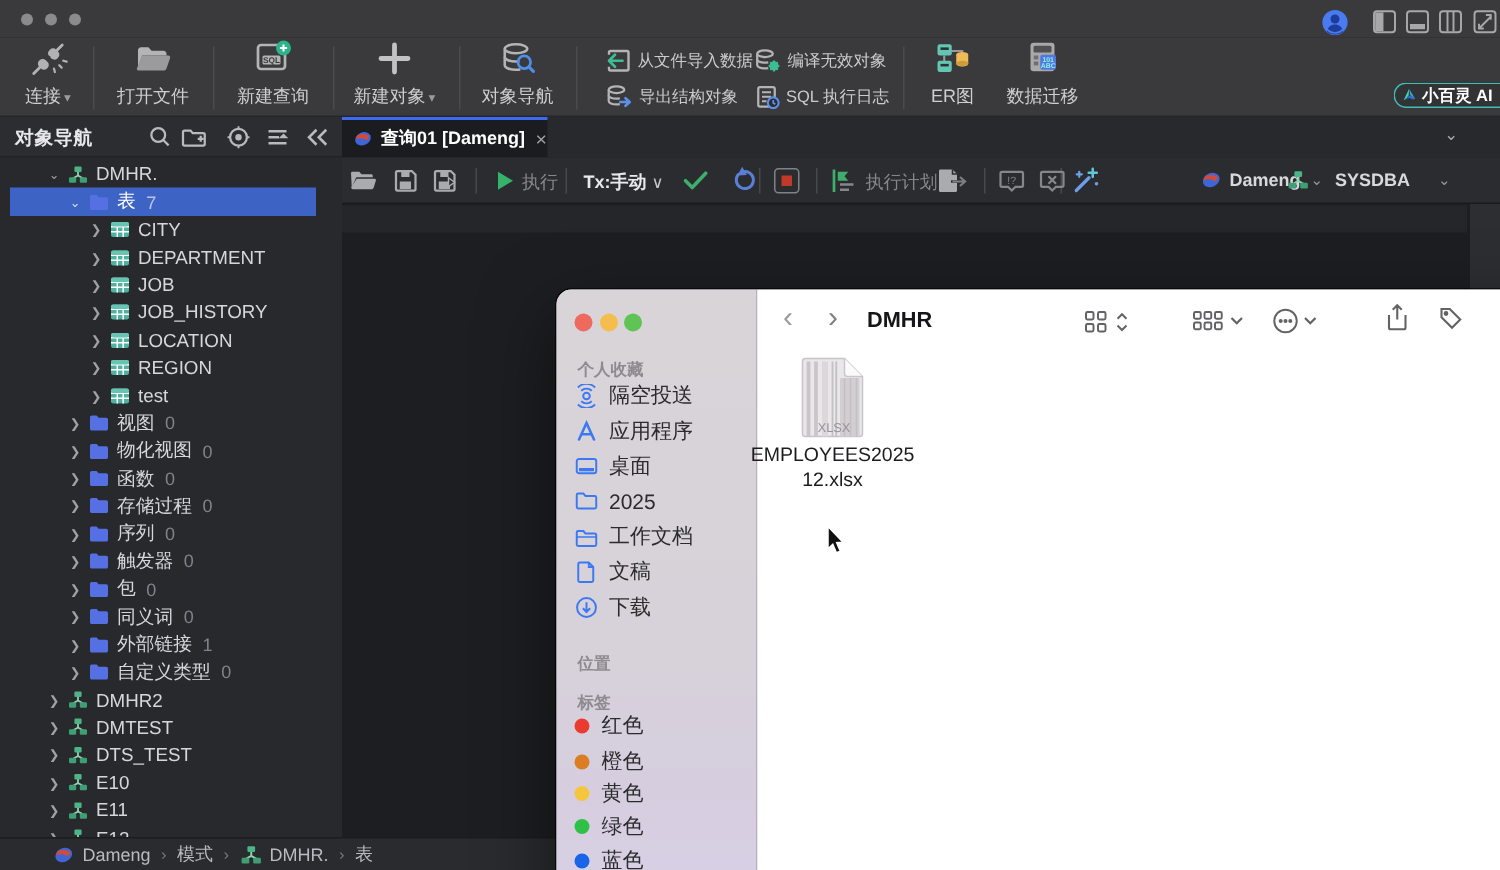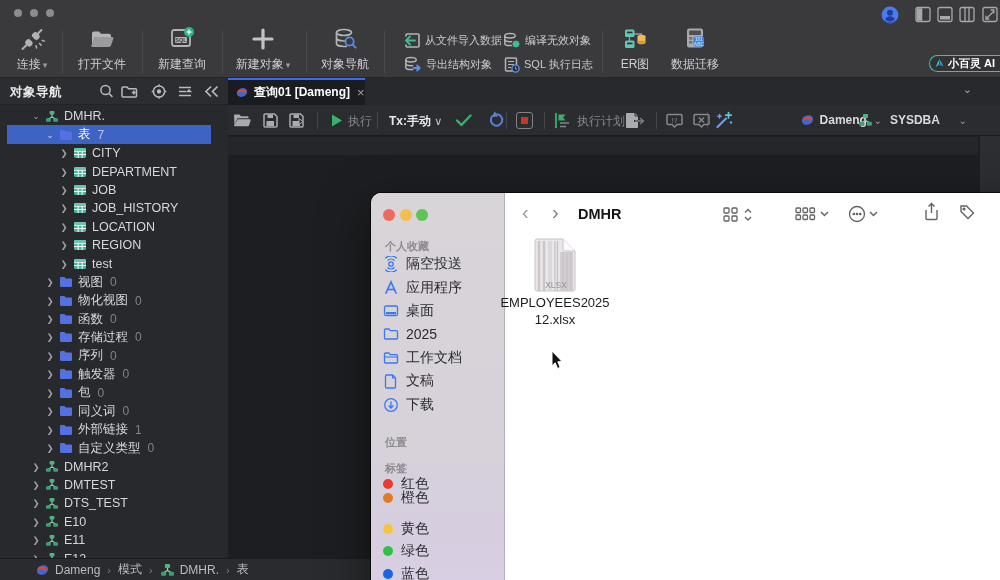--- a/index.html
+++ b/index.html
@@ -491,36 +491,36 @@
             <path d="M3 13L8 2l5 11" fill="none" stroke="#3b78f2" stroke-width="1.7" stroke-linecap="round"></path>
             <path d="M4.8 9.5h6.4" stroke="#3b78f2" stroke-width="1.7"></path>
           </svg>应用程序</div>
       <div class="fsitem" style="top:109px;"><svg width="16" height="16" viewBox="0 0 16 16">
             <rect x="1.5" y="3" width="13" height="9.5" rx="1.5" fill="none" stroke="#3b78f2" stroke-width="1.3"></rect>
             <rect x="3" y="9" width="10" height="2.2" fill="#3b78f2"></rect>
           </svg>桌面</div>
       <div class="fsitem" style="top:133px;"><svg width="16" height="16" viewBox="0 0 16 16">
             <path d="M1.5 4c0-.6.4-1 1-1h3.4l1.4 1.6h6.2c.6 0 1 .4 1 1V12c0 .6-.4 1-1 1h-11c-.6 0-1-.4-1-1z" fill="none" stroke="#3b78f2" stroke-width="1.3"></path>
           </svg>2025</div>
-      <div class="fsitem" style="top:156px;"><svg width="16" height="16" viewBox="0 0 16 16">
+      <div class="fsitem" style="top:156px;align-items:flex-end;"><svg width="16" height="16" viewBox="0 0 16 16">
             <path d="M1.5 4c0-.6.4-1 1-1h3.4l1.4 1.6h6.2c.6 0 1 .4 1 1V12c0 .6-.4 1-1 1h-11c-.6 0-1-.4-1-1z" fill="none" stroke="#3b78f2" stroke-width="1.3"></path>
             <path d="M1.5 7h13" stroke="#3b78f2" stroke-width="1.1"></path>
           </svg>工作文档</div>
       <div class="fsitem" style="top:179px;"><svg width="16" height="16" viewBox="0 0 16 16">
             <path d="M3.5 2h6l3 3v9c0 .6-.4 1-1 1h-8c-.6 0-1-.4-1-1V3c0-.6.4-1 1-1z" fill="none" stroke="#3b78f2" stroke-width="1.3"></path>
             <path d="M9.5 2v3h3" fill="none" stroke="#3b78f2" stroke-width="1.2"></path>
           </svg>文稿</div>
       <div class="fsitem" style="top:203px;"><svg width="16" height="16" viewBox="0 0 16 16">
             <circle cx="8" cy="8" r="6.3" fill="none" stroke="#3b78f2" stroke-width="1.3"></circle>
             <path d="M8 4.5v6M5.6 8.5L8 11l2.4-2.5" fill="none" stroke="#3b78f2" stroke-width="1.3"></path>
           </svg>下载</div>
       <div class="fshead" style="top:242px;">位置</div>
       <div class="fshead" style="top:268px;">标签</div>
       <div class="fsitem" style="top:282px;"><span class="fsdot" style="background:#ea3b30;"></span>红色</div>
-      <div class="fsitem" style="top:296px;"><span class="fsdot" style="background:#dc7d22;"></span>橙色</div>
+      <div class="fsitem" style="top:306px;"><span class="fsdot" style="background:#dc7d22;"></span>橙色</div>
       <div class="fsitem" style="top:327px;"><span class="fsdot" style="background:#f5c63d;"></span>黄色</div>
       <div class="fsitem" style="top:349px;"><span class="fsdot" style="background:#2fc145;"></span>绿色</div>
       <div class="fsitem" style="top:372px;"><span class="fsdot" style="background:#1964e8;"></span>蓝色</div>
     </div>
     <div id="fmain">
       <span class="fnav" style="left:17px; top:8px; color:#9b9b9e; font-size:20px;">‹</span>
       <span class="fnav" style="left:47px; top:8px; color:#7f7f82; font-size:20px;">›</span>
       <div id="ftitle">DMHR</div>
       <svg width="260" height="30" viewBox="0 0 260 30" style="position:absolute; left:215px; top:7px;">
         <g fill="none" stroke="#636366" stroke-width="1.3">

